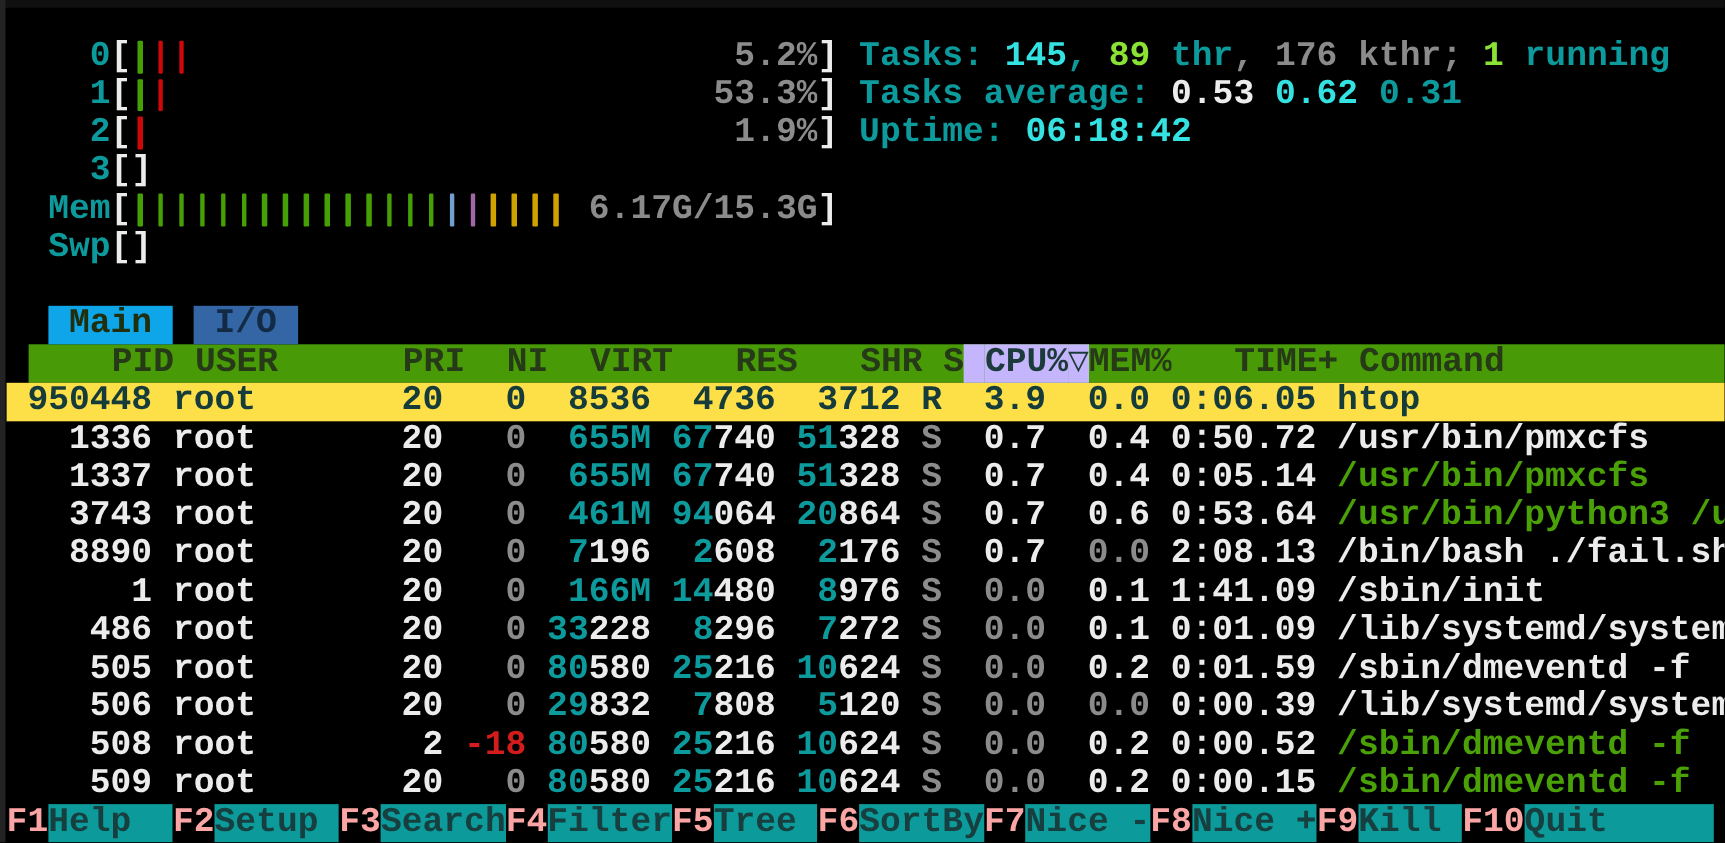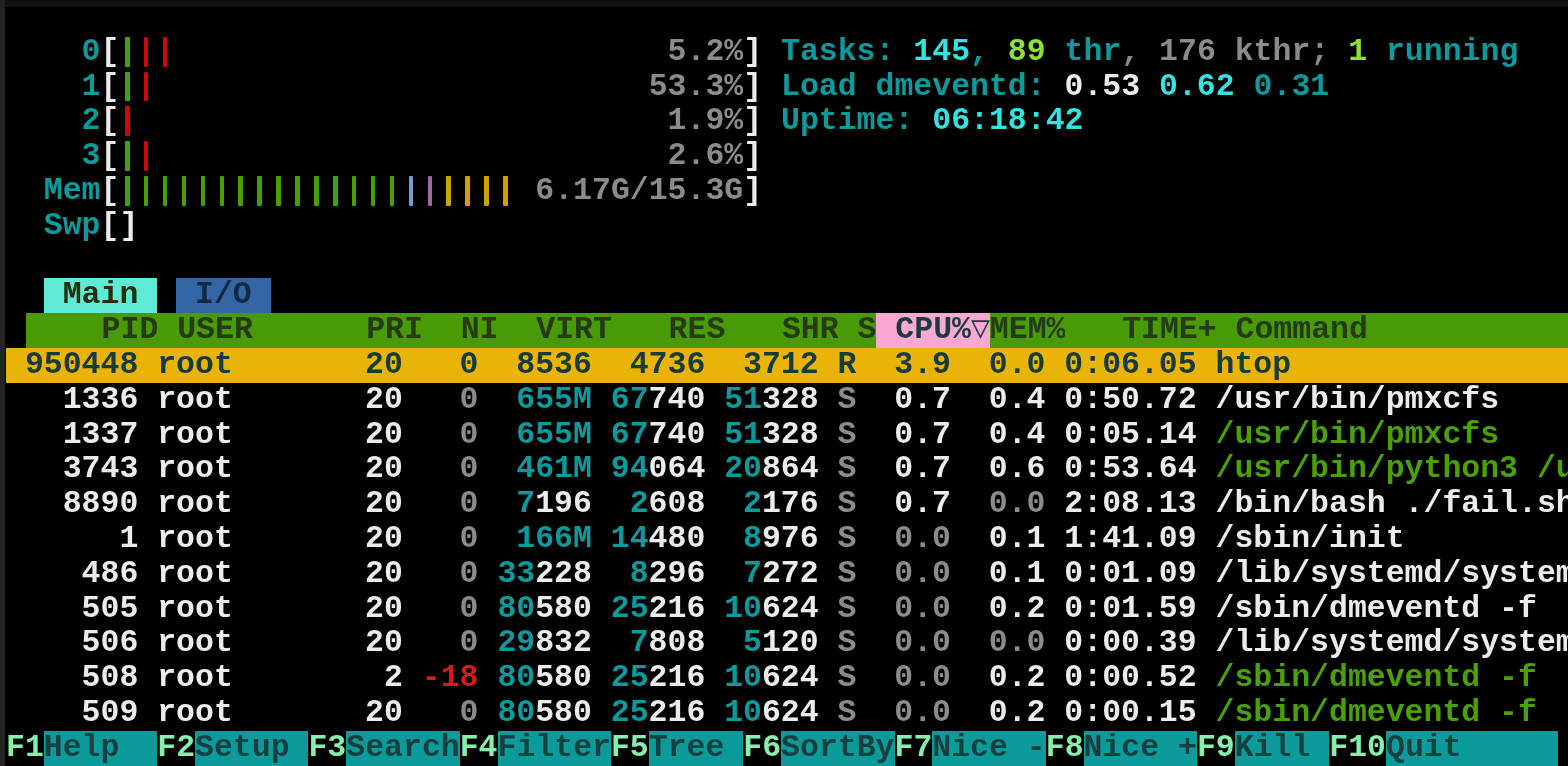--- a/index.html
+++ b/index.html
@@ -38,75 +38,75 @@
   .bar{position:absolute;top:2px;bottom:3px;width:4.5px;border-radius:1px;}
   .bar.g{background:#44a005;}
   .bar.r{background:#cc0808;}
   .bar.bl{background:#729fcf;}
   .bar.pu{background:#a168a5;}
   .bar.y{background:#cfa200;}
   .rtext{padding-left:1ch;}
 
   
   .tab{flex:none;}
-  .tab.active{background:#5eead4;color:#20300e;}
+  .tab.active{background:#0ea5e9;color:#20300e;}
   .tab.inactive{background:#3465a4;color:#122a44;}
 
   
   .hdr{background:#489a06;margin-left:20px;}
   .hdr .cell,.hdr .gap{color:#263a18;}
-  .hdr .sorted{background:#f9a8d4;color:#1c3a3a;}
-  .row.sel{background:#eab308;}
+  .hdr .sorted{background:#c4b5fd;color:#1c3a3a;}
+  .row.sel{background:#fde047;}
   .row.sel .seg{color:#163b3b !important;}
   .cell{display:flex;flex:none;overflow:hidden;}
   .cell.ar{justify-content:flex-end;}
   .c-pid{width:7ch;}.c-user{width:9ch;}.c-pri{width:3ch;}.c-ni{width:3ch;}
   .c-virt{width:5ch;}.c-res{width:5ch;}.c-shr{width:5ch;}.c-s{width:1ch;}
   .c-cpu{width:4ch;}.c-mem{width:4ch;}.c-time{width:7ch;}
   .c-cmd{flex:1 1 auto;width:auto;min-width:0;}
 
   
   .fnbar{background:#000;}
   .fitem{display:flex;flex:none;}
   .fitem:last-child{flex:1 1 auto;margin-right:10px;}
   .fitem:last-child .flabel{flex:1 1 auto;}
-  .fkey{color:#86efac;background:#000;}
+  .fkey{color:#fca5a5;background:#000;}
   .flabel{background:#0c9a9a;color:#173f3f;}
 </style>
 </head>
 <body>
 
 <div class="term">
 
   <div class="line"></div>
 
   <div class="line">
     <div class="meterblock">
       <span class="mlabel">0</span><span class="br">[</span><span class="mint"><span class="mtext">5.2%</span><span class="bar g" style="left: calc(0.3ch);"></span><span class="bar r" style="left: calc(1.3ch);"></span><span class="bar r" style="left: calc(2.3ch);"></span></span><span class="br">]</span>
     </div>
     <div class="rtext"><span class="seg cy">Tasks: </span><span class="seg bc">145</span><span class="seg cy">, </span><span class="seg gb">89</span><span class="seg cy"> thr</span><span class="seg dim">, </span><span class="seg dim">176 kthr</span><span class="seg dim">; </span><span class="seg gb">1</span><span class="seg cy"> running</span></div>
   </div>
 
   <div class="line">
     <div class="meterblock">
       <span class="mlabel">1</span><span class="br">[</span><span class="mint"><span class="mtext">53.3%</span><span class="bar g" style="left: calc(0.3ch);"></span><span class="bar r" style="left: calc(1.3ch);"></span></span><span class="br">]</span>
     </div>
-    <div class="rtext"><span class="seg cy">Load dmeventd: </span><span class="seg w">0.53 </span><span class="seg bc">0.62 </span><span class="seg cy">0.31</span></div>
+    <div class="rtext"><span class="seg cy">Tasks average: </span><span class="seg w">0.53 </span><span class="seg bc">0.62 </span><span class="seg cy">0.31</span></div>
   </div>
 
   <div class="line">
     <div class="meterblock">
       <span class="mlabel">2</span><span class="br">[</span><span class="mint"><span class="mtext">1.9%</span><span class="bar r" style="left: calc(0.3ch);"></span></span><span class="br">]</span>
     </div>
     <div class="rtext"><span class="seg cy">Uptime: </span><span class="seg bc">06:18:42</span></div>
   </div>
 
   <div class="line">
     <div class="meterblock">
-      <span class="mlabel">3</span><span class="br">[</span><span class="mint"><span class="mtext">2.6%</span><span class="bar g" style="left: calc(0.3ch);"></span><span class="bar r" style="left: calc(1.3ch);"></span></span><span class="br">]</span>
+      <span class="mlabel">3</span><span class="br">[</span><span class="br">]</span>
     </div>
   </div>
 
   <div class="line">
     <div class="meterblock">
       <span class="mlabel">Mem</span><span class="br">[</span><span class="mint"><span class="mtext">6.17G/15.3G</span><span class="bar g" style="left: calc(0.3ch);"></span><span class="bar g" style="left: calc(1.3ch);"></span><span class="bar g" style="left: calc(2.3ch);"></span><span class="bar g" style="left: calc(3.3ch);"></span><span class="bar g" style="left: calc(4.3ch);"></span><span class="bar g" style="left: calc(5.3ch);"></span><span class="bar g" style="left: calc(6.3ch);"></span><span class="bar g" style="left: calc(7.3ch);"></span><span class="bar g" style="left: calc(8.3ch);"></span><span class="bar g" style="left: calc(9.3ch);"></span><span class="bar g" style="left: calc(10.3ch);"></span><span class="bar g" style="left: calc(11.3ch);"></span><span class="bar g" style="left: calc(12.3ch);"></span><span class="bar g" style="left: calc(13.3ch);"></span><span class="bar g" style="left: calc(14.3ch);"></span><span class="bar bl" style="left: calc(15.3ch);"></span><span class="bar pu" style="left: calc(16.3ch);"></span><span class="bar y" style="left: calc(17.3ch);"></span><span class="bar y" style="left: calc(18.3ch);"></span><span class="bar y" style="left: calc(19.3ch);"></span><span class="bar y" style="left: calc(20.3ch);"></span></span><span class="br">]</span>
     </div>
   </div>
 
   <div class="line">

